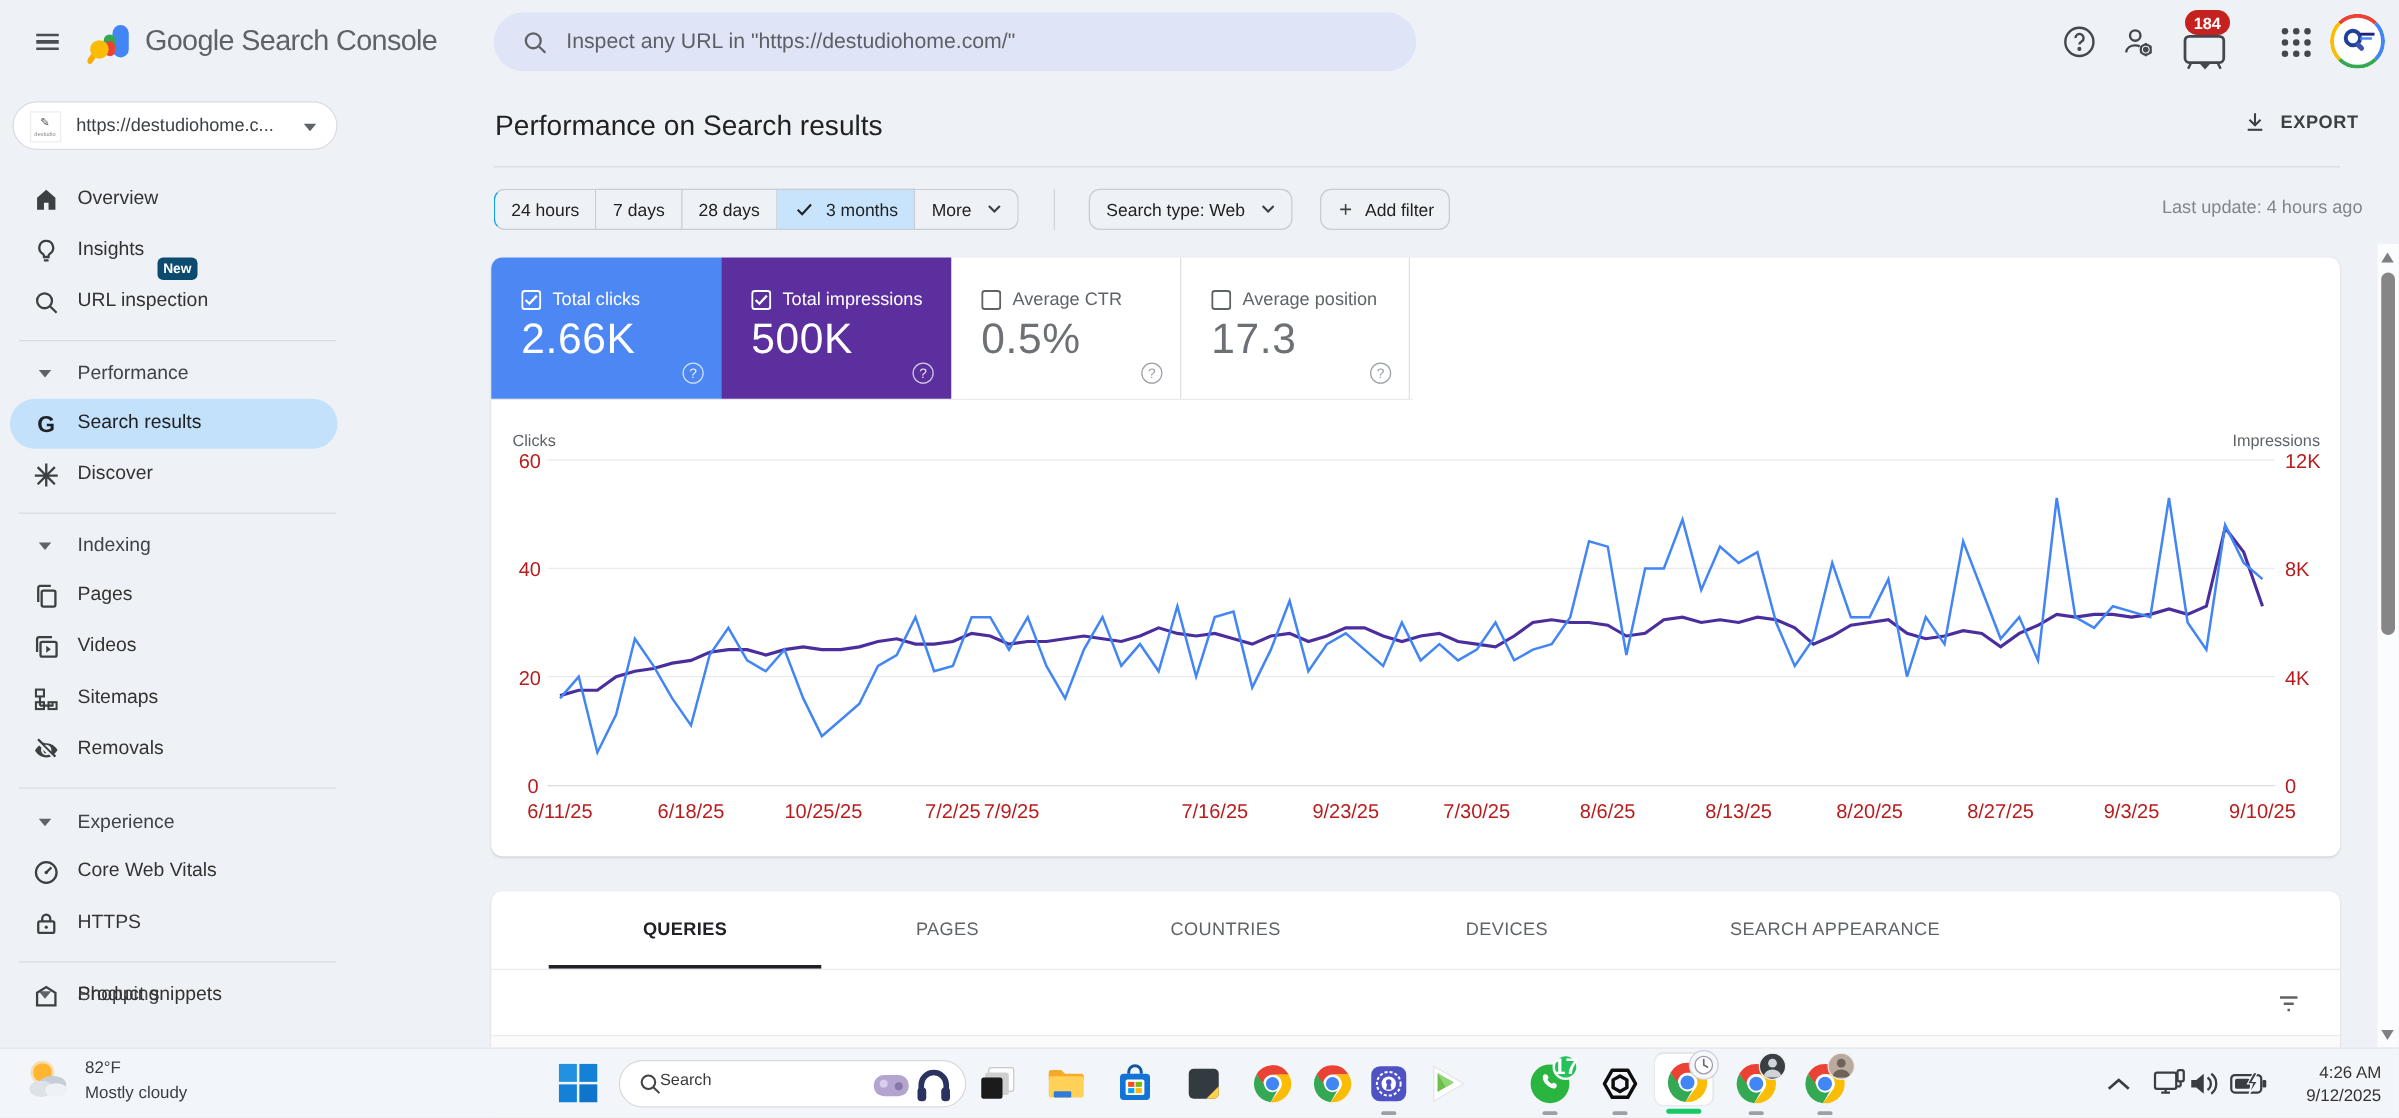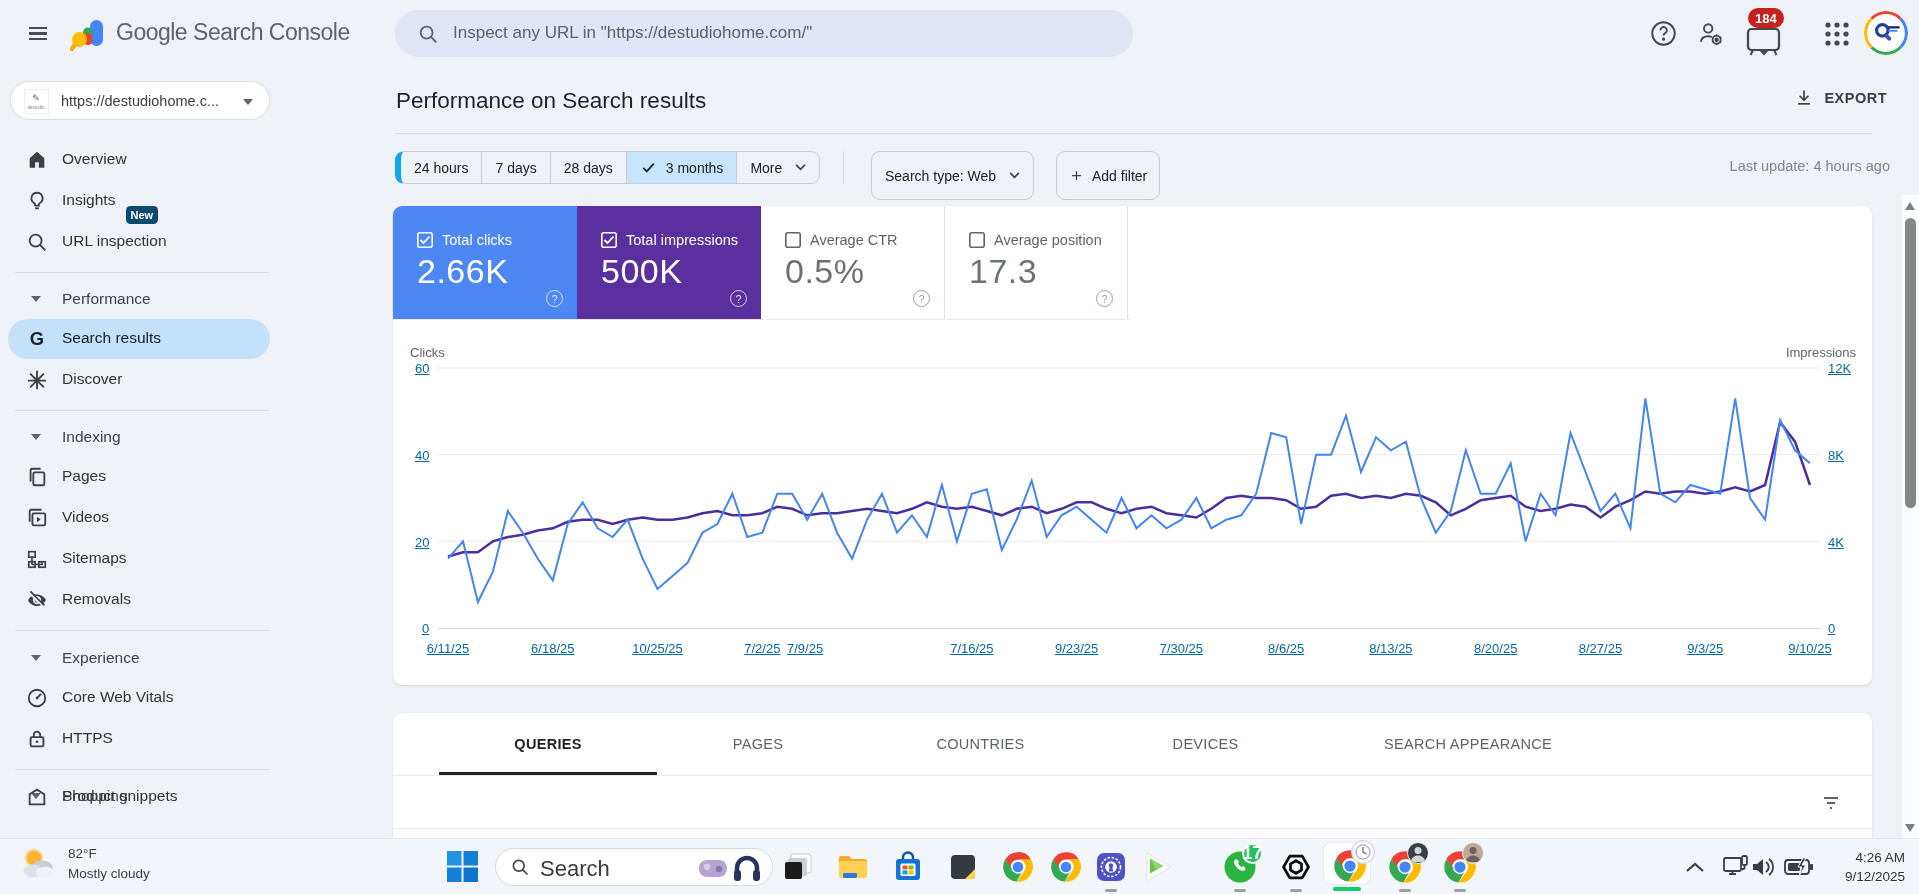--- a/index.html
+++ b/index.html
@@ -27,43 +27,43 @@
 .navhead .tri { position:absolute; left:-31px; top:6px; width:0; height:0; border-left:5px solid transparent; border-right:5px solid transparent; border-top:6px solid #5f6368; }
 .navdiv { position:absolute; left:15px; width:254px; border-top:1px solid #d9dce1; }
 #selpill { position:absolute; left:8px; top:319px; width:262px; height:40px; background:#c3e1fb; border-radius:20px; }
 .newbadge { position:absolute; left:126px; top:25px; background:#0c4a6e; color:#fff; font-size:11px; font-weight:bold; padding:2.5px 4.5px 3px; border-radius:4.5px; }
 
 #title { left:396px; top:88px; font-size:22.5px; color:#1f2125; }
 #export { right:32px; top:90px; font-size:14.5px; font-weight:bold; color:#3c4043; letter-spacing:0.5px; }
 #titlediv { left:395px; top:133px; width:1477px; border-top:1px solid #d8dce3; }
 #daterange { left:395px; display:flex; position:absolute; }
 #daterange .seg { height:33px; border:1px solid #c8cdd4; border-left:none; background:transparent; font-size:14px; color:#202124; display:flex; align-items:center; padding:0 13px; }
-#daterange .seg:first-child { border-left:6px solid #0ea5e9; border-radius:9px 0 0 9px; }
+#daterange .seg:first-child { border-left:1px solid #0ea5e9; border-radius:9px 0 0 9px; }
 #daterange .seg.last { border-radius:0 9px 9px 0; }
 #daterange .seg.sel { background:#c8e4fc; border-color:#c8cdd4; }
-.chip { position:absolute; height:49px; border:1px solid #c8cdd4; border-radius:9px; display:flex; align-items:center; font-size:14px; color:#202124; }
+.chip { position:absolute; height:33px; border:1px solid #c8cdd4; border-radius:9px; display:flex; align-items:center; font-size:14px; color:#202124; }
 #vdiv { left:843px; top:151px; height:33px; border-left:1px solid #d0d4da; }
 #lastupdate { right:29px; top:158px; font-size:14.5px; color:#80868b; }
 
 #bigcard { left:393px; top:206px; width:1479px; height:479px; background:#fff; border-radius:9px; box-shadow:0 1px 2px rgba(60,64,67,.15); }
 .mcard { position:absolute; top:0; height:113px; }
 .mcard .cb { position:absolute; left:24px; top:26px; width:16px; height:16px; }
 .mcard .lab { position:absolute; left:49px; top:26px; font-size:14.5px; }
 .mcard .val { position:absolute; left:24px; top:46px; font-size:34px; letter-spacing:0.5px; }
 .mcard .q { position:absolute; right:14px; bottom:12px; width:17px; height:17px; border-radius:50%; font-size:11px; display:flex; align-items:center; justify-content:center; }
 #mc1 { left:0; width:184px; background:#4c87f3; border-radius:9px 0 0 0; color:#fff; }
 #mc2 { left:184px; width:184px; background:#5c2f9e; color:#fff; }
 #mc3 { left:368px; width:183px; color:#5f6368; }
 #mc4 { left:551px; width:184px; color:#5f6368; border-left:1px solid #e0e0e0; border-right:1px solid #e0e0e0; }
 .mcard.on .q { border:1.5px solid rgba(255,255,255,.75); color:rgba(255,255,255,.85); }
 .mcard.off .q { border:1.5px solid #9aa0a6; color:#9aa0a6; }
 .mcard.off .val { color:#6d7175; }
 
 .axlab { position:absolute; font-size:13px; color:#5f6368; }
-.axnum { position:absolute; font-size:13px; color:#0369a1;text-decoration:underline; }
+.axnum { position:absolute; font-size:16px; color:#b91c1c; }
 #chartsvg { left:410px; top:340px; }
 #xaxisline { left:438px; top:628px; width:1382px; border-top:1px solid #dadce0; }
 
 #tabcard { left:393px; top:713px; width:1479px; height:181px; background:#fff; border-radius:9px 9px 0 0; box-shadow:0 1px 2px rgba(60,64,67,.15); }
 .tab { position:absolute; top:0; height:62px; font-size:14.5px; letter-spacing:0.3px; color:#5f6368; display:flex; align-items:center; justify-content:center; }
 .tab.active { color:#202124; font-weight:bold; }
 #tabdiv { position:absolute; left:0; top:62px; width:1479px; border-top:1px solid #e8eaed; }
 #tabunderline { position:absolute; left:46px; top:59px; width:218px; height:3px; background:#202124; }
 #tablehead { position:absolute; left:0; top:115px; width:1479px; height:1px; border-top:1px solid #e8eaed; }
 #filtericon { position:absolute; right:32px; top:83px; width:18px; height:14px; }
@@ -396,21 +396,21 @@
       <rect x="0" y="0" width="14.5" height="14.5" fill="#2291e0"></rect>
       <rect x="16.5" y="0" width="14.5" height="14.5" fill="#1581d6"></rect>
       <rect x="0" y="16.5" width="14.5" height="14.5" fill="#1581d6"></rect>
       <rect x="16.5" y="16.5" width="14.5" height="14.5" fill="#0f74cc"></rect>
     </svg>
   <div id="tbsearch">
     <svg style="position:absolute;left:14px;top:8px" width="20" height="20" viewBox="0 0 24 24" fill="none" stroke="#444" stroke-width="2">
         <circle cx="10.5" cy="10.5" r="6.5"></circle>
         <line x1="15.5" y1="15.5" x2="21" y2="21"></line>
       </svg>
-    <span style="position:absolute;left:44px;top:7px;font-size:22px;color:#3a3a3a">Search</span>
+    <span style="position:absolute;left:32px;top:7px;font-size:13px;color:#3a3a3a">Search</span>
     <svg style="position:absolute;right:12px;top:2px" width="62" height="34" viewBox="0 0 62 34">
         <rect x="1" y="9" width="28" height="17" rx="8" fill="#b3a5cf"></rect>
         <circle cx="9" cy="16" r="3.2" fill="#d9cdeb"></circle>
         <circle cx="21" cy="18" r="3.2" fill="#8878aa"></circle>
         <path d="M39 26v-9a10 10 0 0 1 20 0v9" fill="none" stroke="#2a3360" stroke-width="4.5"></path>
         <rect x="36" y="19" width="7" height="11" rx="3" fill="#2a3360"></rect>
         <rect x="55" y="19" width="7" height="11" rx="3" fill="#2a3360"></rect>
       </svg>
   </div>
 

